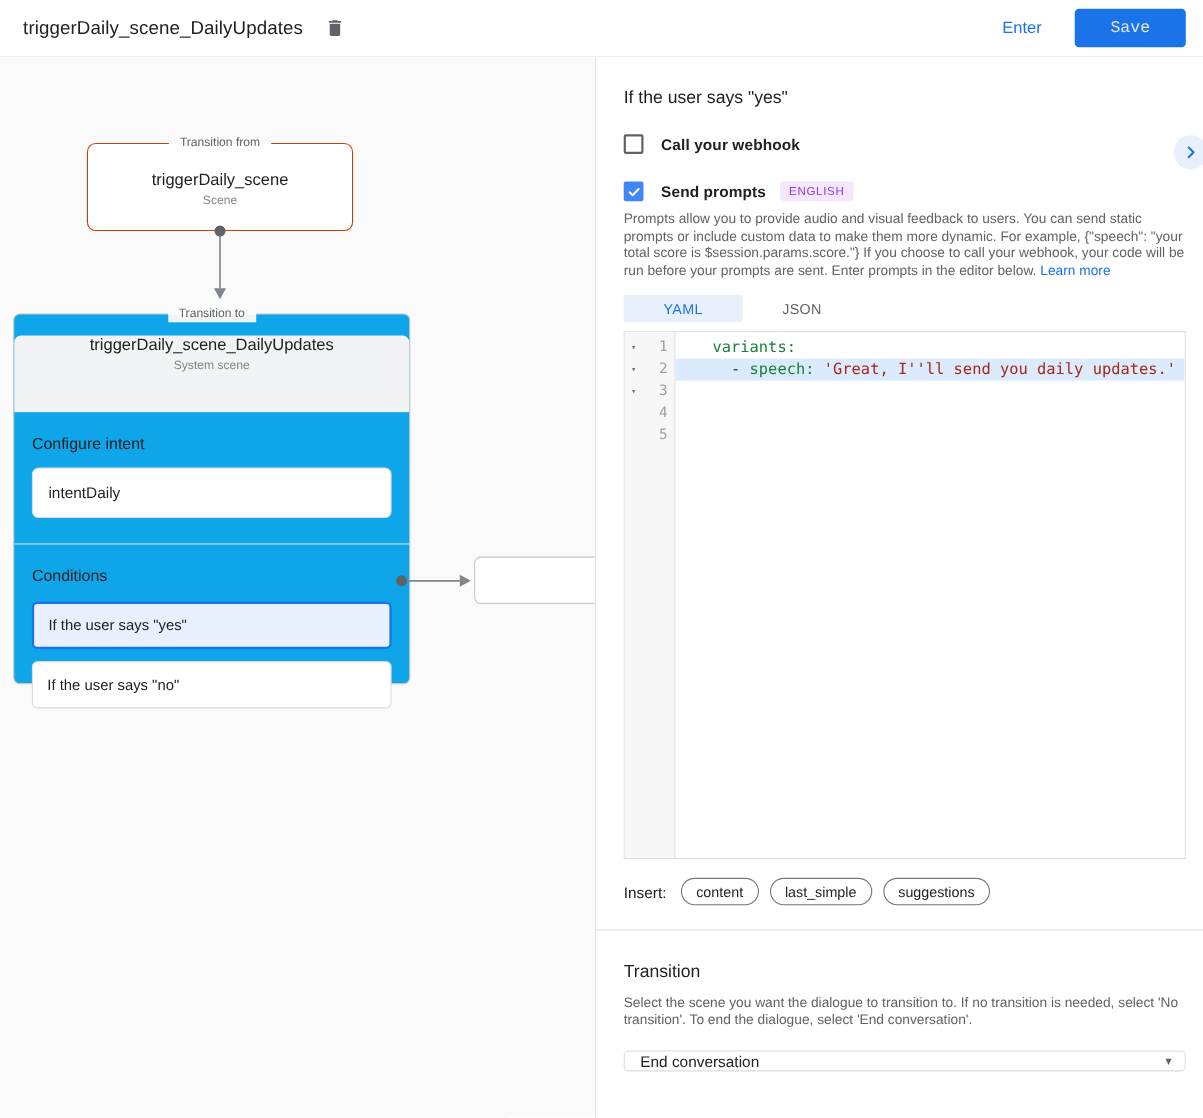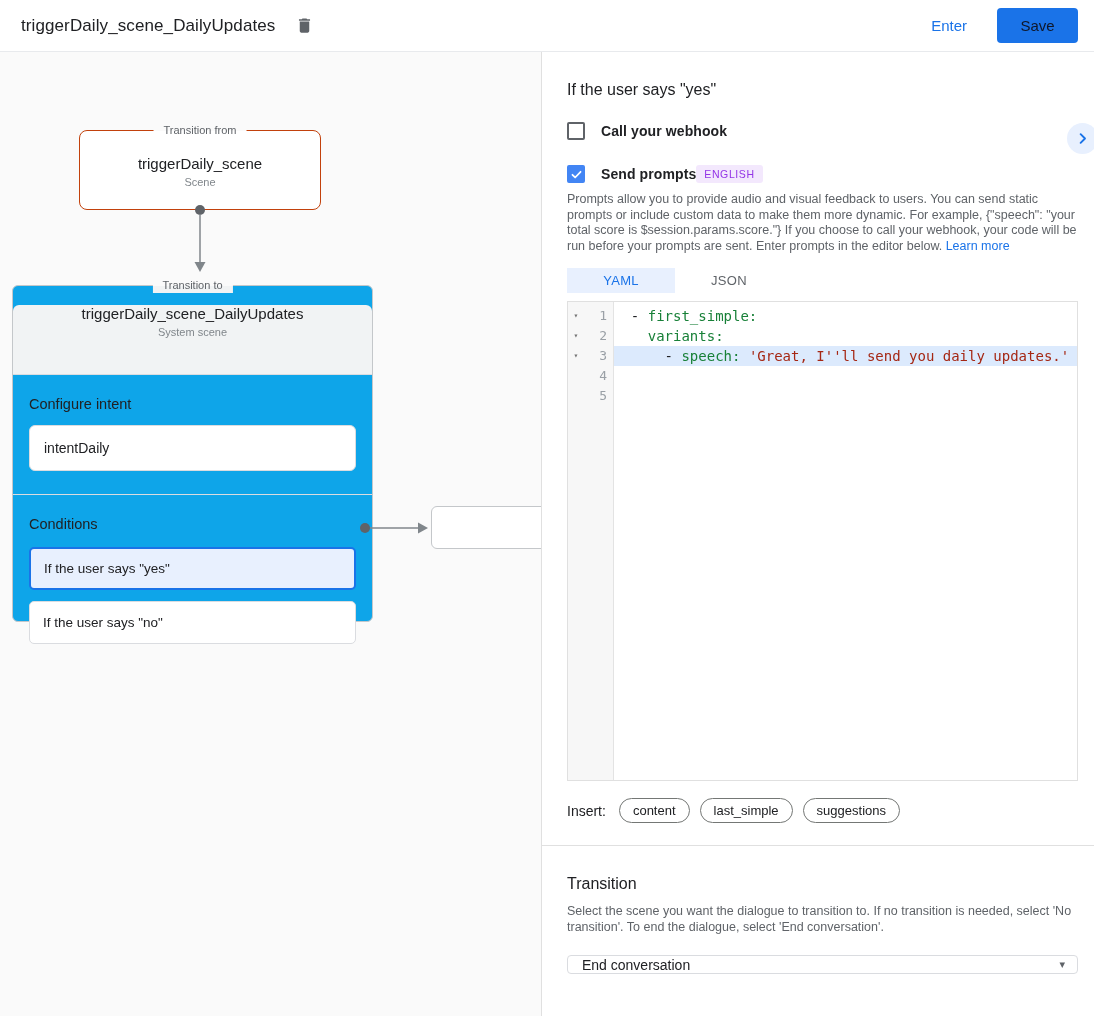--- a/index.html
+++ b/index.html
@@ -8,22 +8,22 @@
 
   
   .topbar { height:52px; background:#fff; border-bottom:1px solid #e8eaed;
             display:flex; align-items:center; padding:0 16px 0 21px; }
   .topbar-title { font-size:17px; font-weight:500; letter-spacing:.1px; }
   .trash-btn { margin-left:17px; width:24px; height:24px; border:none; background:none;
                cursor:pointer; color:#5f6368; display:flex; align-items:center; justify-content:center; }
   .topbar-spacer { flex:1; }
   .cancel-btn { background:none; border:none; color:#1a73e8; font-size:15px; font-weight:500;
                 font-family:inherit; margin-right:30px; cursor:pointer; }
-  .save-btn { background:#1a73e8; color:#0f172a; border:none; border-radius:4px; width:81px; height:35px;
-              font-size:15px; font-weight:500; font-family:Liberation Sans, sans-serif; cursor:pointer; }
+  .save-btn { background:#1a73e8; color:#e5e5e5; border:none; border-radius:4px; width:101px; height:35px;
+              font-size:15px; font-weight:500; font-family:Liberation Mono, monospace; cursor:pointer; }
 
   
   .main { display:flex; height:964px; }
   .canvas { position:relative; width:541px; background:#fafafa; overflow:hidden; flex:none; }
   .panel { position:relative; flex:1; background:#fff; border-left:1px solid #e0e0e0;
            padding:0 16px 0 25px; }
 
   
   .node-from { position:absolute; left:79px; top:78px; width:242px; height:80px; background:#fff;
                border:1px solid #c2410c; border-radius:8px; text-align:center; }
@@ -58,21 +58,21 @@
   .panel-title { margin-top:28px; font-size:16px; line-height:20px; }
   .collapse-btn { position:absolute; top:71px; right:-4px; width:31px; height:31px; border-radius:50%;
                   border:none; background:#e8f0fe; color:#1a73e8; cursor:pointer;
                   display:flex; align-items:center; justify-content:center; }
   .check-row { display:flex; align-items:center; margin-top:22px; }
   .check-row + .check-row { margin-top:25px; }
   .cbx { width:18px; height:18px; border-radius:2px; flex:none; cursor:pointer; }
   .cbx-off { border:2px solid #5f6368; background:#fff; }
   .cbx-on { background:#4285f4; border:2px solid #4285f4; display:flex; align-items:center; justify-content:center; }
   .check-label { margin-left:16px; font-size:14px; font-weight:700; letter-spacing:.1px; }
-  .lang-badge { background:#f3e8fd; color:#9334e6; font-size:10.5px; font-weight:500;
+  .lang-badge { margin-left:13px; background:#f3e8fd; color:#9334e6; font-size:10.5px; font-weight:500;
                 letter-spacing:.6px; padding:3px 8px; border-radius:3px; }
   .desc { margin-top:9px; font-size:12.5px; line-height:15.5px; color:#5f6368; max-width:520px; }
   .learn-link { color:#1a73e8; text-decoration:none; cursor:pointer; }
 
   .tabs { display:flex; margin-top:14px; }
   .tab { width:108px; height:25px; display:flex; align-items:center; justify-content:center;
          font-size:13px; font-weight:500; letter-spacing:.3px; cursor:pointer; }
   .tab-active { background:#e8f0fe; color:#1a73e8; }
   .tab-idle { color:#5f6368; }
 
@@ -222,21 +222,20 @@
         <div class="gut-row">
             <span class="fold"></span>
             <span class="lnum">4</span>
           </div>
         <div class="gut-row">
             <span class="fold"></span>
             <span class="lnum">5</span>
           </div>
       </div>
       <div class="code">
-        <div class="cline"><span class="tok-plain">  - </span><span class="tok-key">first_simple:</span></div>
         <div class="cline"><span class="tok-plain">    </span><span class="tok-key">variants:</span></div>
         <div class="cline cline-hl"><span class="tok-plain">      - </span><span class="tok-key">speech:</span><span class="tok-plain"> </span><span class="tok-str">'Great, I''ll send you daily updates.'</span></div>
         <div class="cline"></div>
       </div>
     </div>
 
     <div class="insert-row">
       <span class="insert-label">Insert:</span>
       <button class="chip">content</button>
       <button class="chip">last_simple</button>

